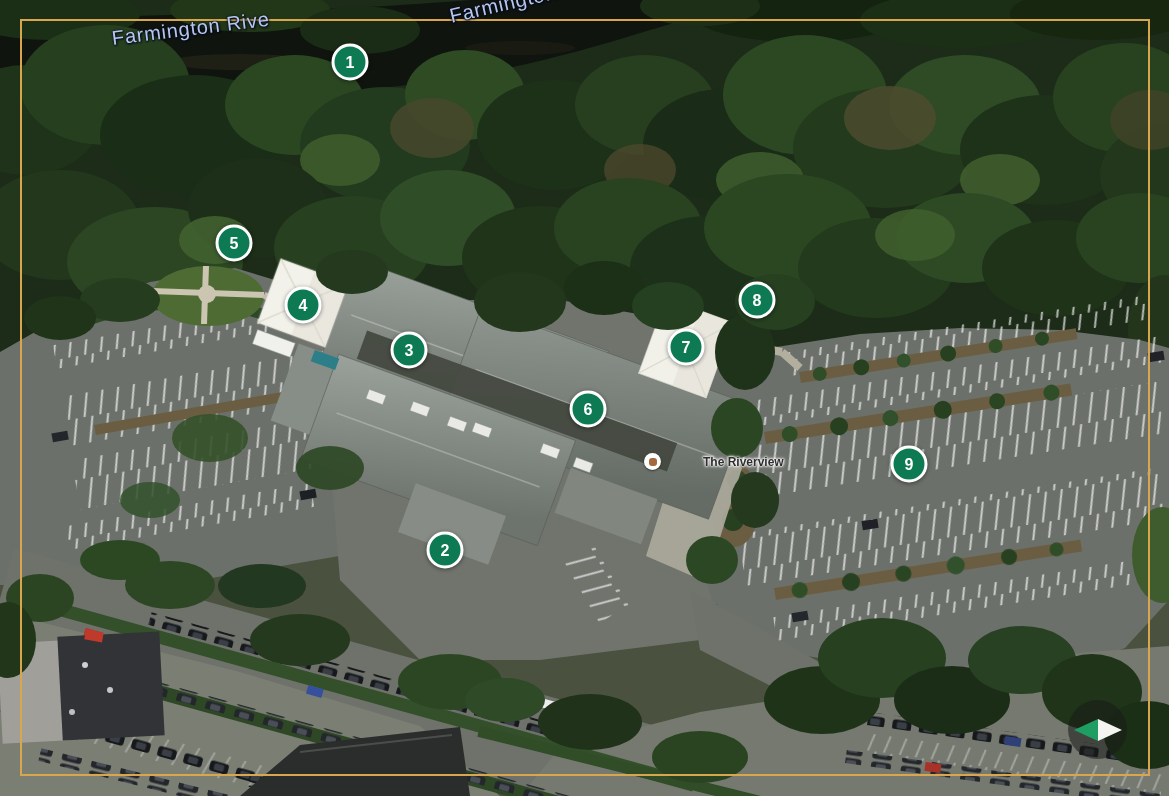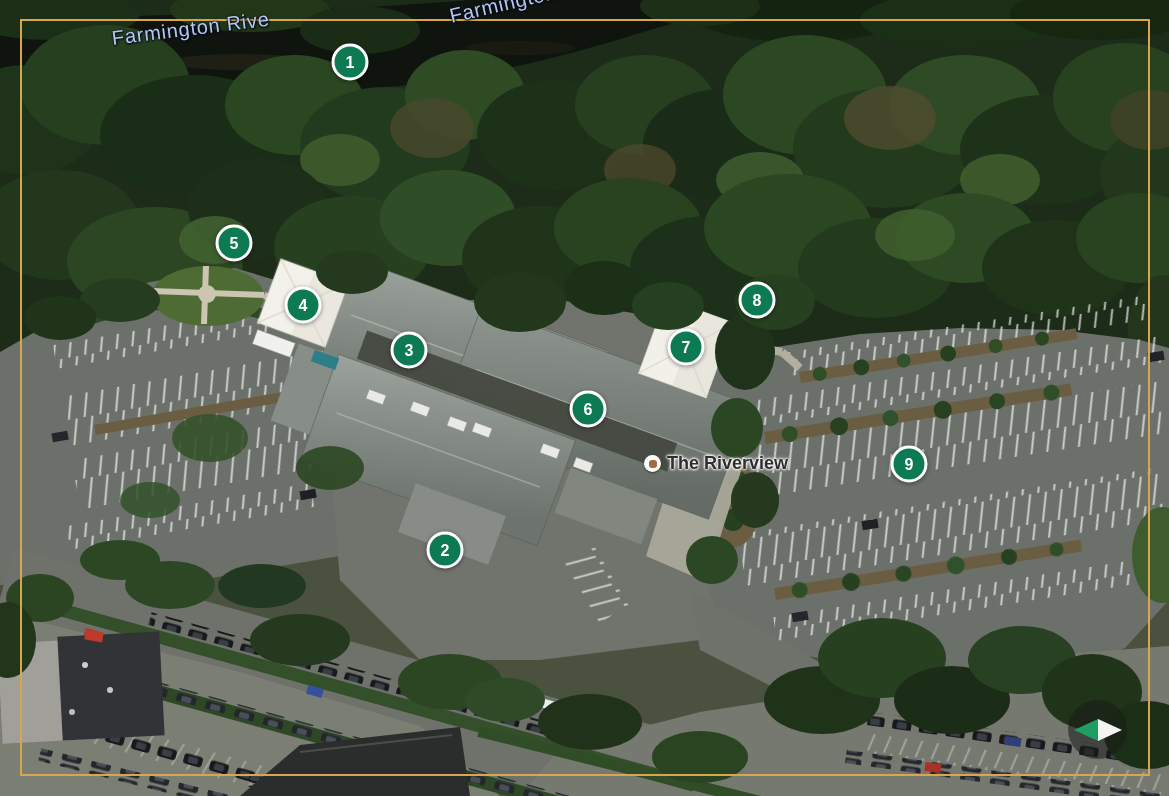--- a/index.html
+++ b/index.html
@@ -17,22 +17,22 @@
   .marker{position:absolute;width:37px;height:37px;box-sizing:border-box;
          transform:translate(-50%,-50%);border-radius:50%;border:3px solid #fff;
          background:#0d7a54;color:#fff;font-weight:700;font-size:16px;
          display:flex;align-items:center;justify-content:center;
          box-shadow:0 1px 4px rgba(0,0,0,.45);cursor:pointer;}
   .poi{position:absolute;left:644px;top:453px;display:flex;align-items:center;gap:6px;}
   .poi-dot{width:17px;height:17px;border-radius:50%;background:#fff;
          box-shadow:0 1px 2px rgba(0,0,0,.5);
          display:flex;align-items:center;justify-content:center;}
   .poi-dot::after{content:"";width:8px;height:8px;border-radius:3px;background:#a5693f;}
-  .poi-text{font-size:18px;font-weight:700;color:#2e2e2e;
-         text-shadow:0 0 2px #fff,0 0 2px #fff,0 0 3px #fff,0 0 4px #fff;}
+  .poi-text{font-size:12px;font-weight:700;color:#2e2e2e;
+         text-shadow:0 0 2px #fff,0 0 2px #fff,0 0 3px #fff,0 0 4px #fff;margin-left:36px;}
   .compass{position:absolute;left:1068px;top:700px;width:59px;height:59px;border-radius:50%;
          background:rgba(24,27,23,.55);display:flex;align-items:center;justify-content:center;
          cursor:pointer;}
   .n-left{width:0;height:0;border-top:11px solid transparent;border-bottom:11px solid transparent;
          border-right:24px solid #1f9e63;}
   .n-right{width:0;height:0;border-top:11px solid transparent;border-bottom:11px solid transparent;
          border-left:24px solid #f4f4f1;}
 </style>
 </head>
 <body>

